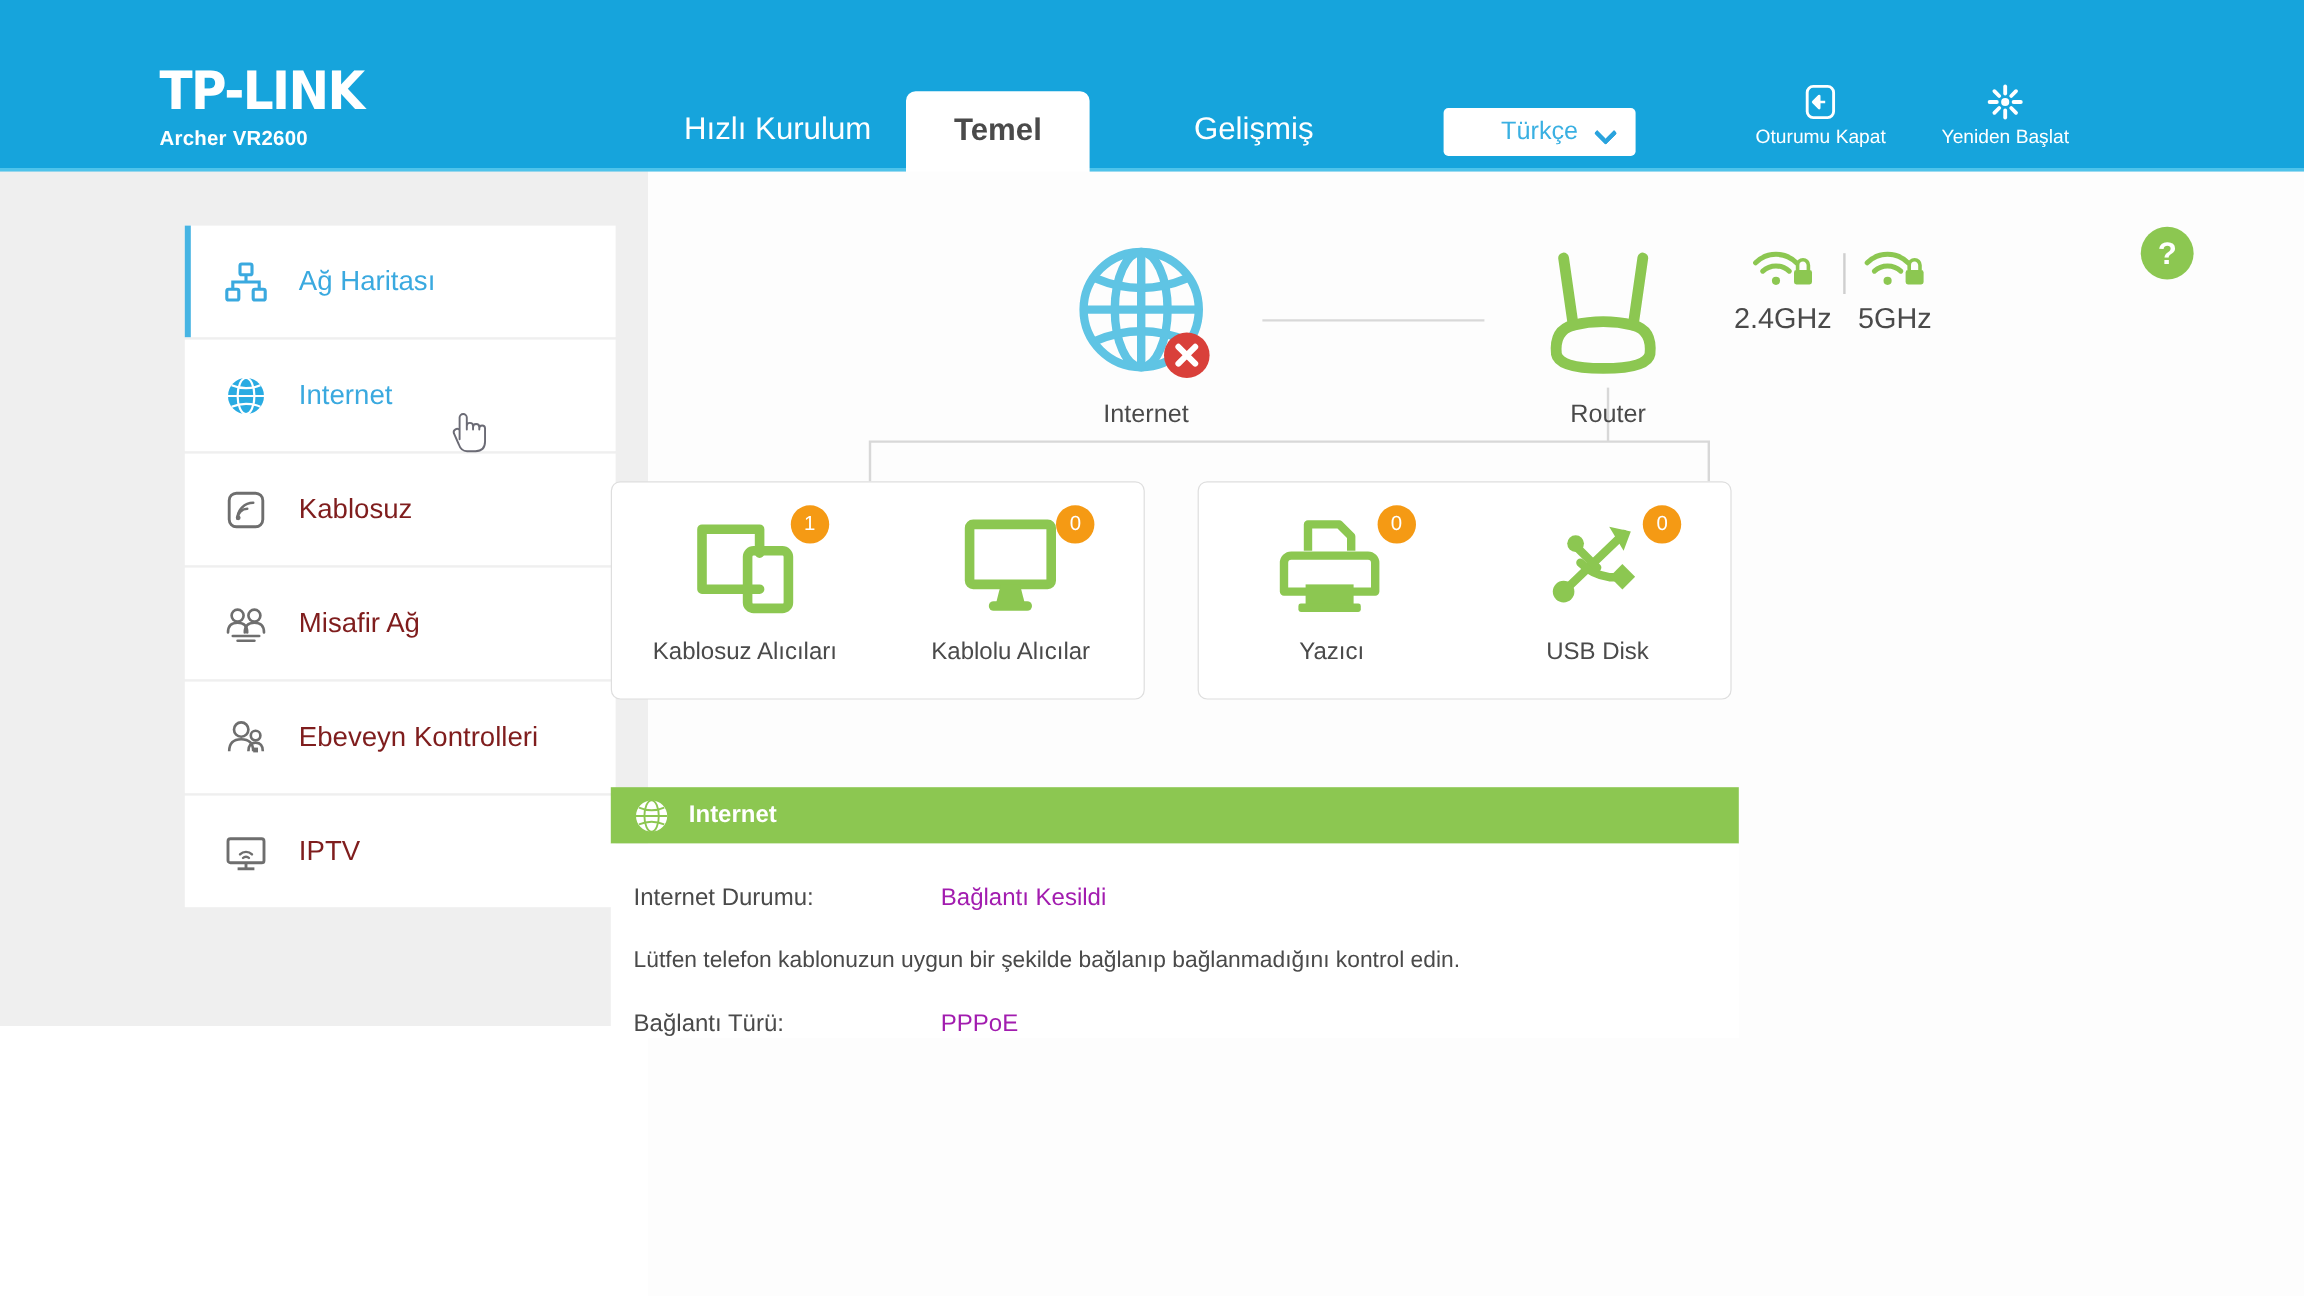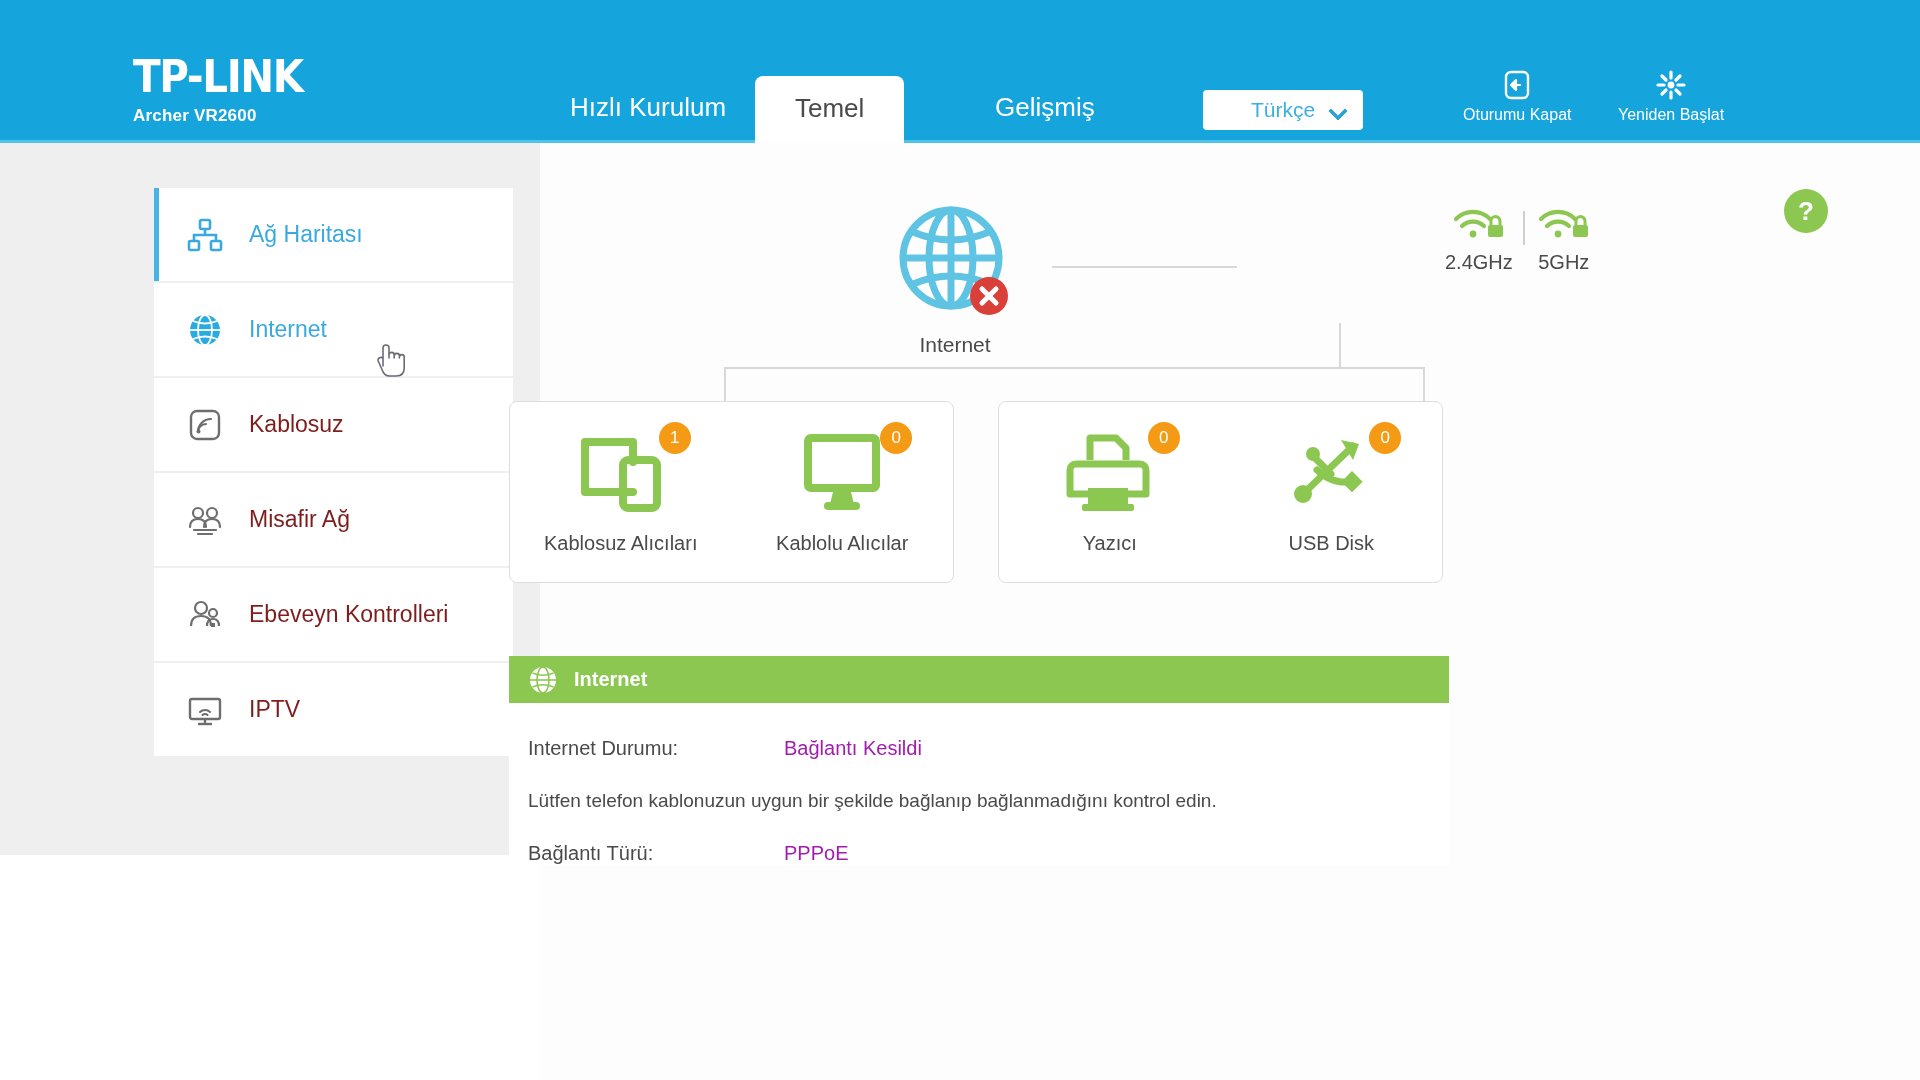--- a/index.html
+++ b/index.html
@@ -113,21 +113,21 @@
   .node-label { font-size: 21px; color: #4a4a4a; margin-top: 8px; }
 
   #node-internet { left: 315px; top: 60px; width: 200px; }
   #node-router   { left: 700px; top: 60px; width: 200px; }
 
   .wifi-block {
     position: absolute; left: 895px; top: 62px;
     display: flex; align-items: flex-start;
   }
   .wifi-item { text-align: center; padding: 0 10px; }
-  .wifi-label { font-size: 20px; color: #4a4a4a; margin-top: 2px; }
+  .wifi-label { font-size: 24px; color: #4a4a4a; margin-top: 2px; }
   .wifi-divider {
     width: 2px; height: 34px; background: #cfcfcf; margin-top: 6px;
   }
 
   .card-group {
     position: absolute; border: 1px solid #dedede; border-radius: 8px;
     background: #ffffff; height: 182px;
   }
   #group-clients { left: -31px; top: 258px; width: 445px; }
   #group-usb     { left: 458px; top: 258px; width: 445px; }
@@ -170,21 +170,21 @@
 
 <div class="header">
 
   <div class="brand">
     <div class="brand-logo">TP-LINK</div>
     <div class="brand-model">Archer VR2600</div>
   </div>
 
   <div class="tabs">
     <div class="tab" style="left:0px;">Hızlı Kurulum</div>
-    <div class="tab active" style="left:215px;">Temel</div>
+    <div class="tab active" style="left:215px;font-weight:bold;">Temel</div>
     <div class="tab" style="left:425px;">Gelişmiş</div>
   </div>
 
   <div class="lang-select">
     <span class="lang-text">Türkçe</span>
     <span class="chev"></span>
   </div>
 
   <div class="hdr-action" id="act-logout">
     <svg width="34" height="34" viewBox="0 0 34 34">
@@ -336,20 +336,30 @@
         </g>
         <circle cx="93" cy="93" r="19" fill="#d9403a"></circle>
         <g stroke="#ffffff" stroke-width="5" stroke-linecap="round">
           <line x1="86" y1="86" x2="100" y2="100"></line>
           <line x1="100" y1="86" x2="86" y2="100"></line>
         </g>
       </svg>
       <div class="node-label">Internet</div>
     </div>
 
+    <div class="node" id="node-router">
+      <svg width="118" height="118" viewBox="0 0 118 118">
+        <g fill="none" stroke="#8cc751" stroke-width="9" stroke-linecap="round" stroke-linejoin="round">
+          <line x1="22" y1="12" x2="30" y2="68"></line>
+          <line x1="88" y1="12" x2="80" y2="68"></line>
+          <path d="M30 68 Q55 62 80 68 Q96 72 94 92 Q92 104 55 104 Q18 104 16 92 Q14 72 30 68 Z"></path>
+        </g>
+      </svg>
+      <div class="node-label">Router</div>
+    </div>
 
     <div class="wifi-block">
       <div class="wifi-item">
         <svg width="58" height="40" viewBox="0 0 58 40">
           <g fill="none" stroke="#8cc751" stroke-width="4.2" stroke-linecap="round">
             <path d="M6 14 A24 24 0 0 1 40 14"></path>
             <path d="M12 21 A16 16 0 0 1 34 21"></path>
           </g>
           <circle cx="23" cy="29" r="3.4" fill="#8cc751"></circle>
           <g>

